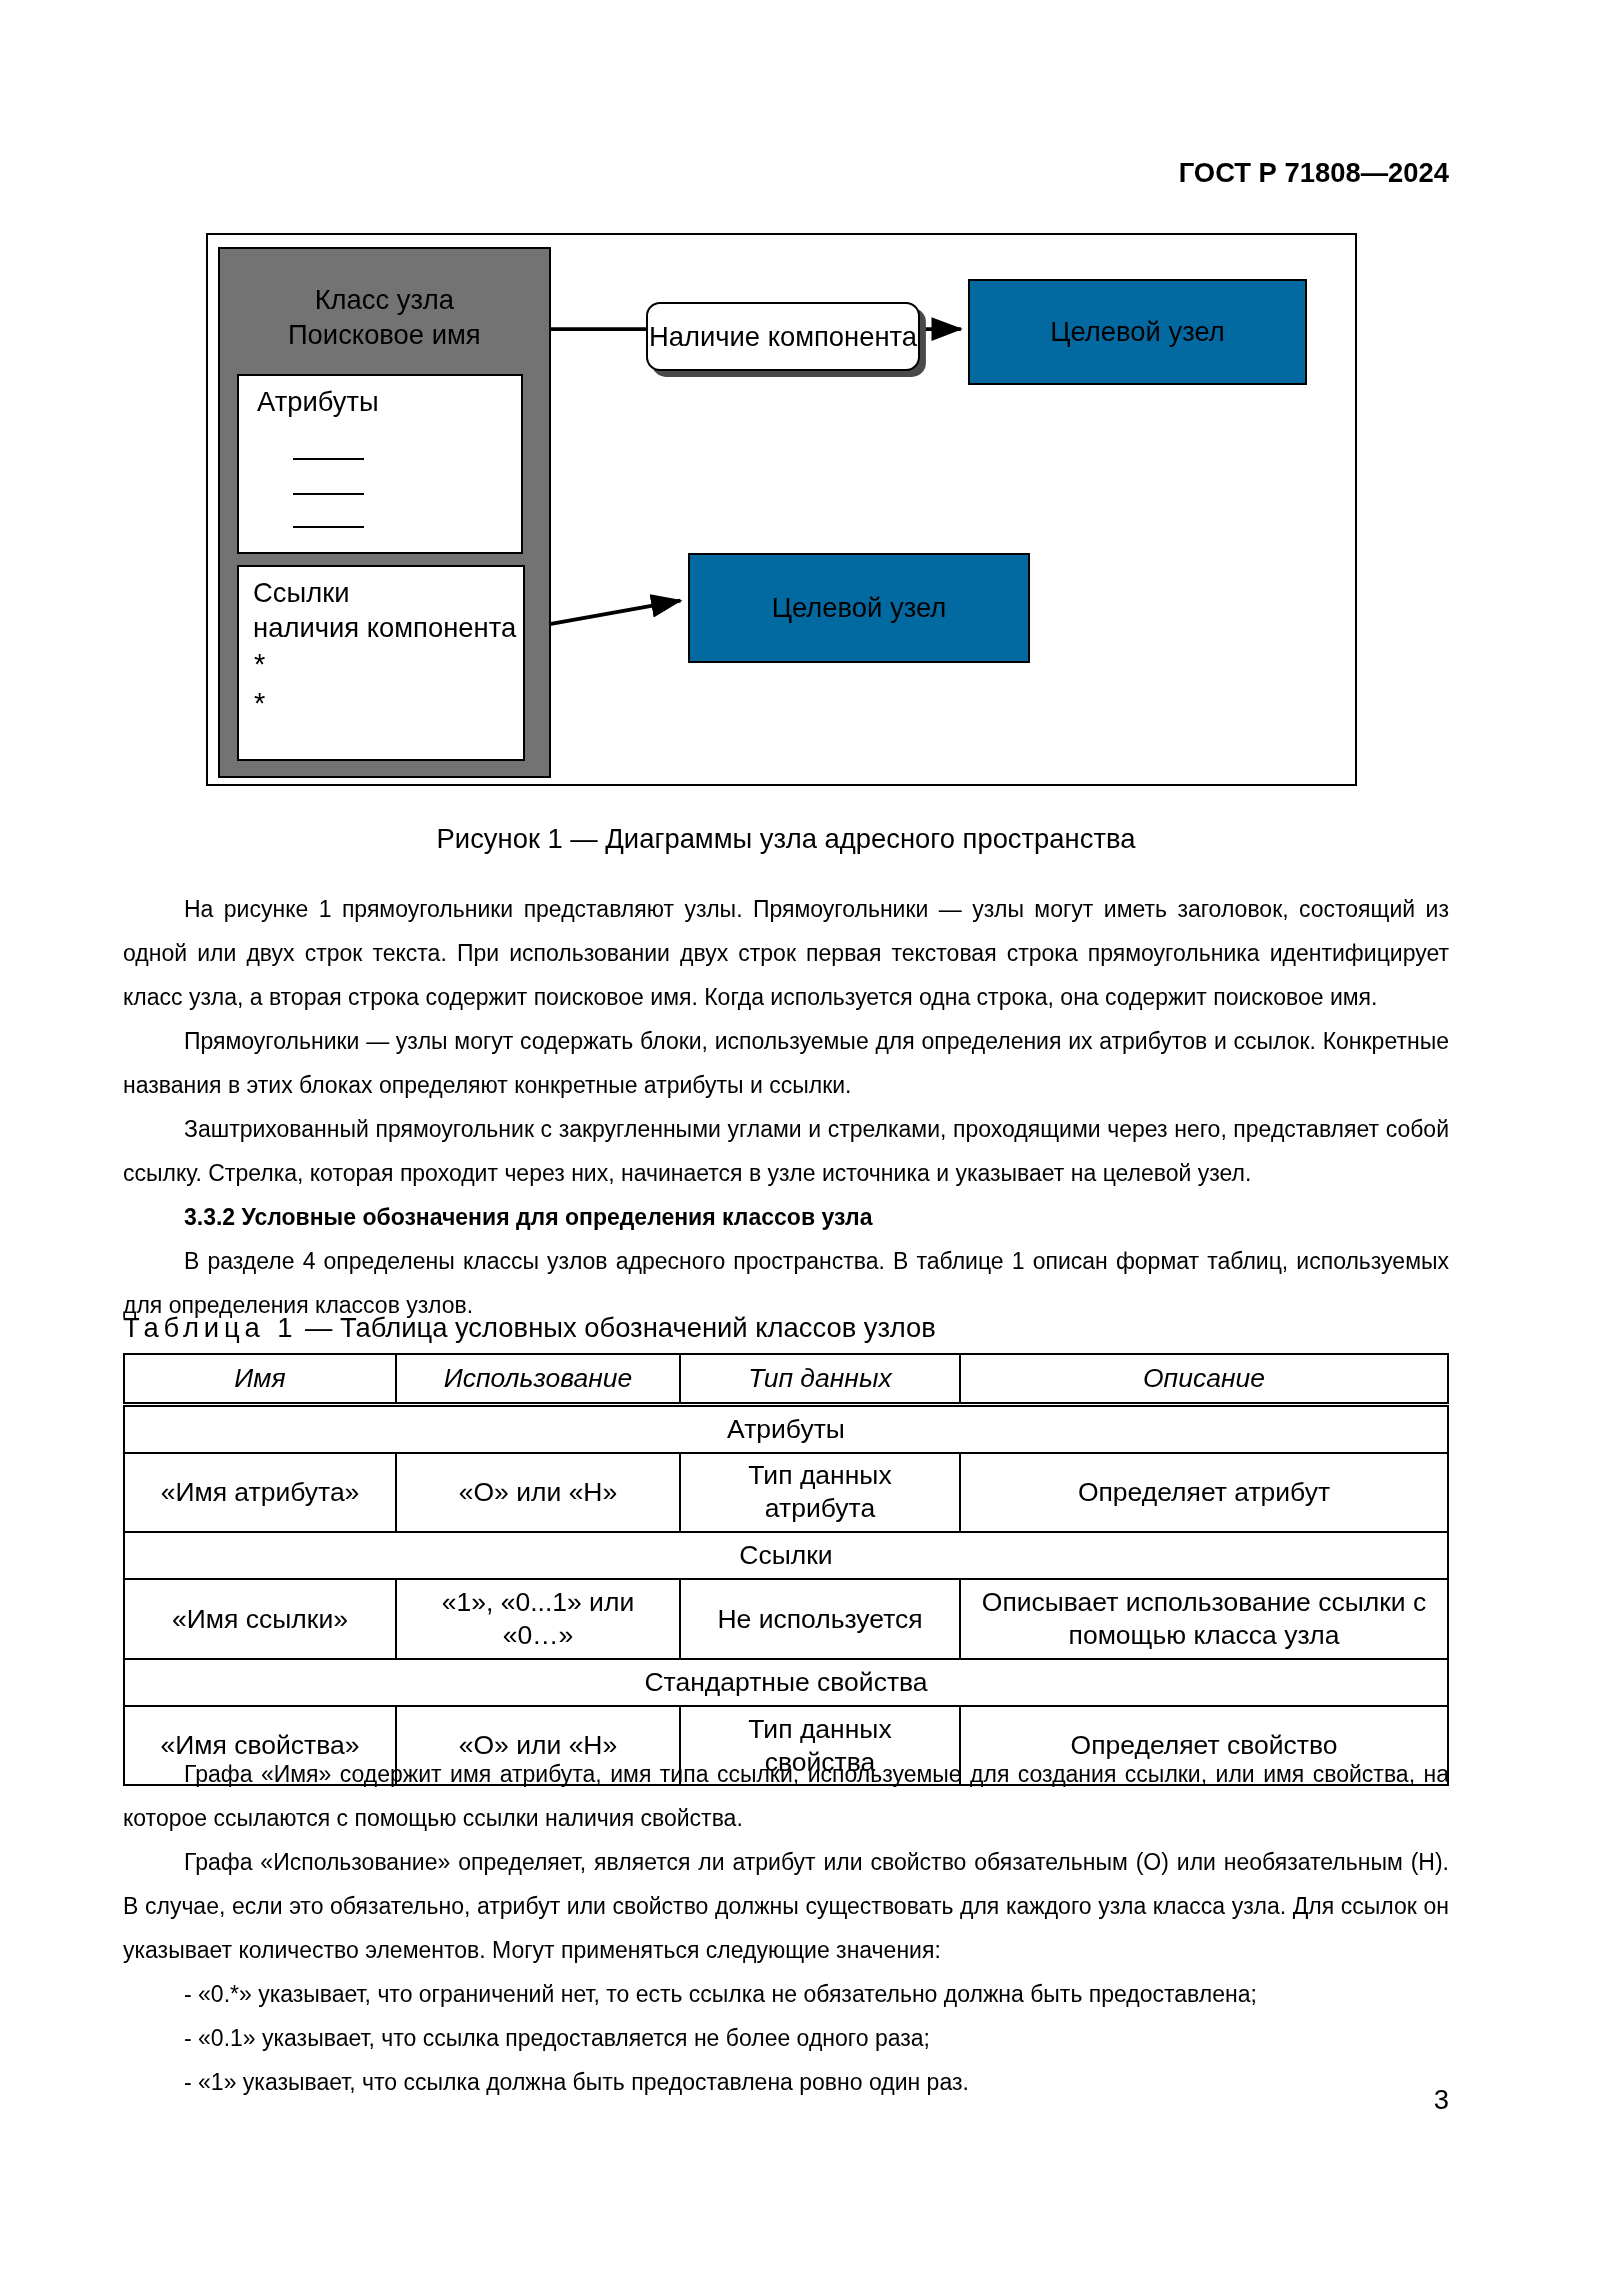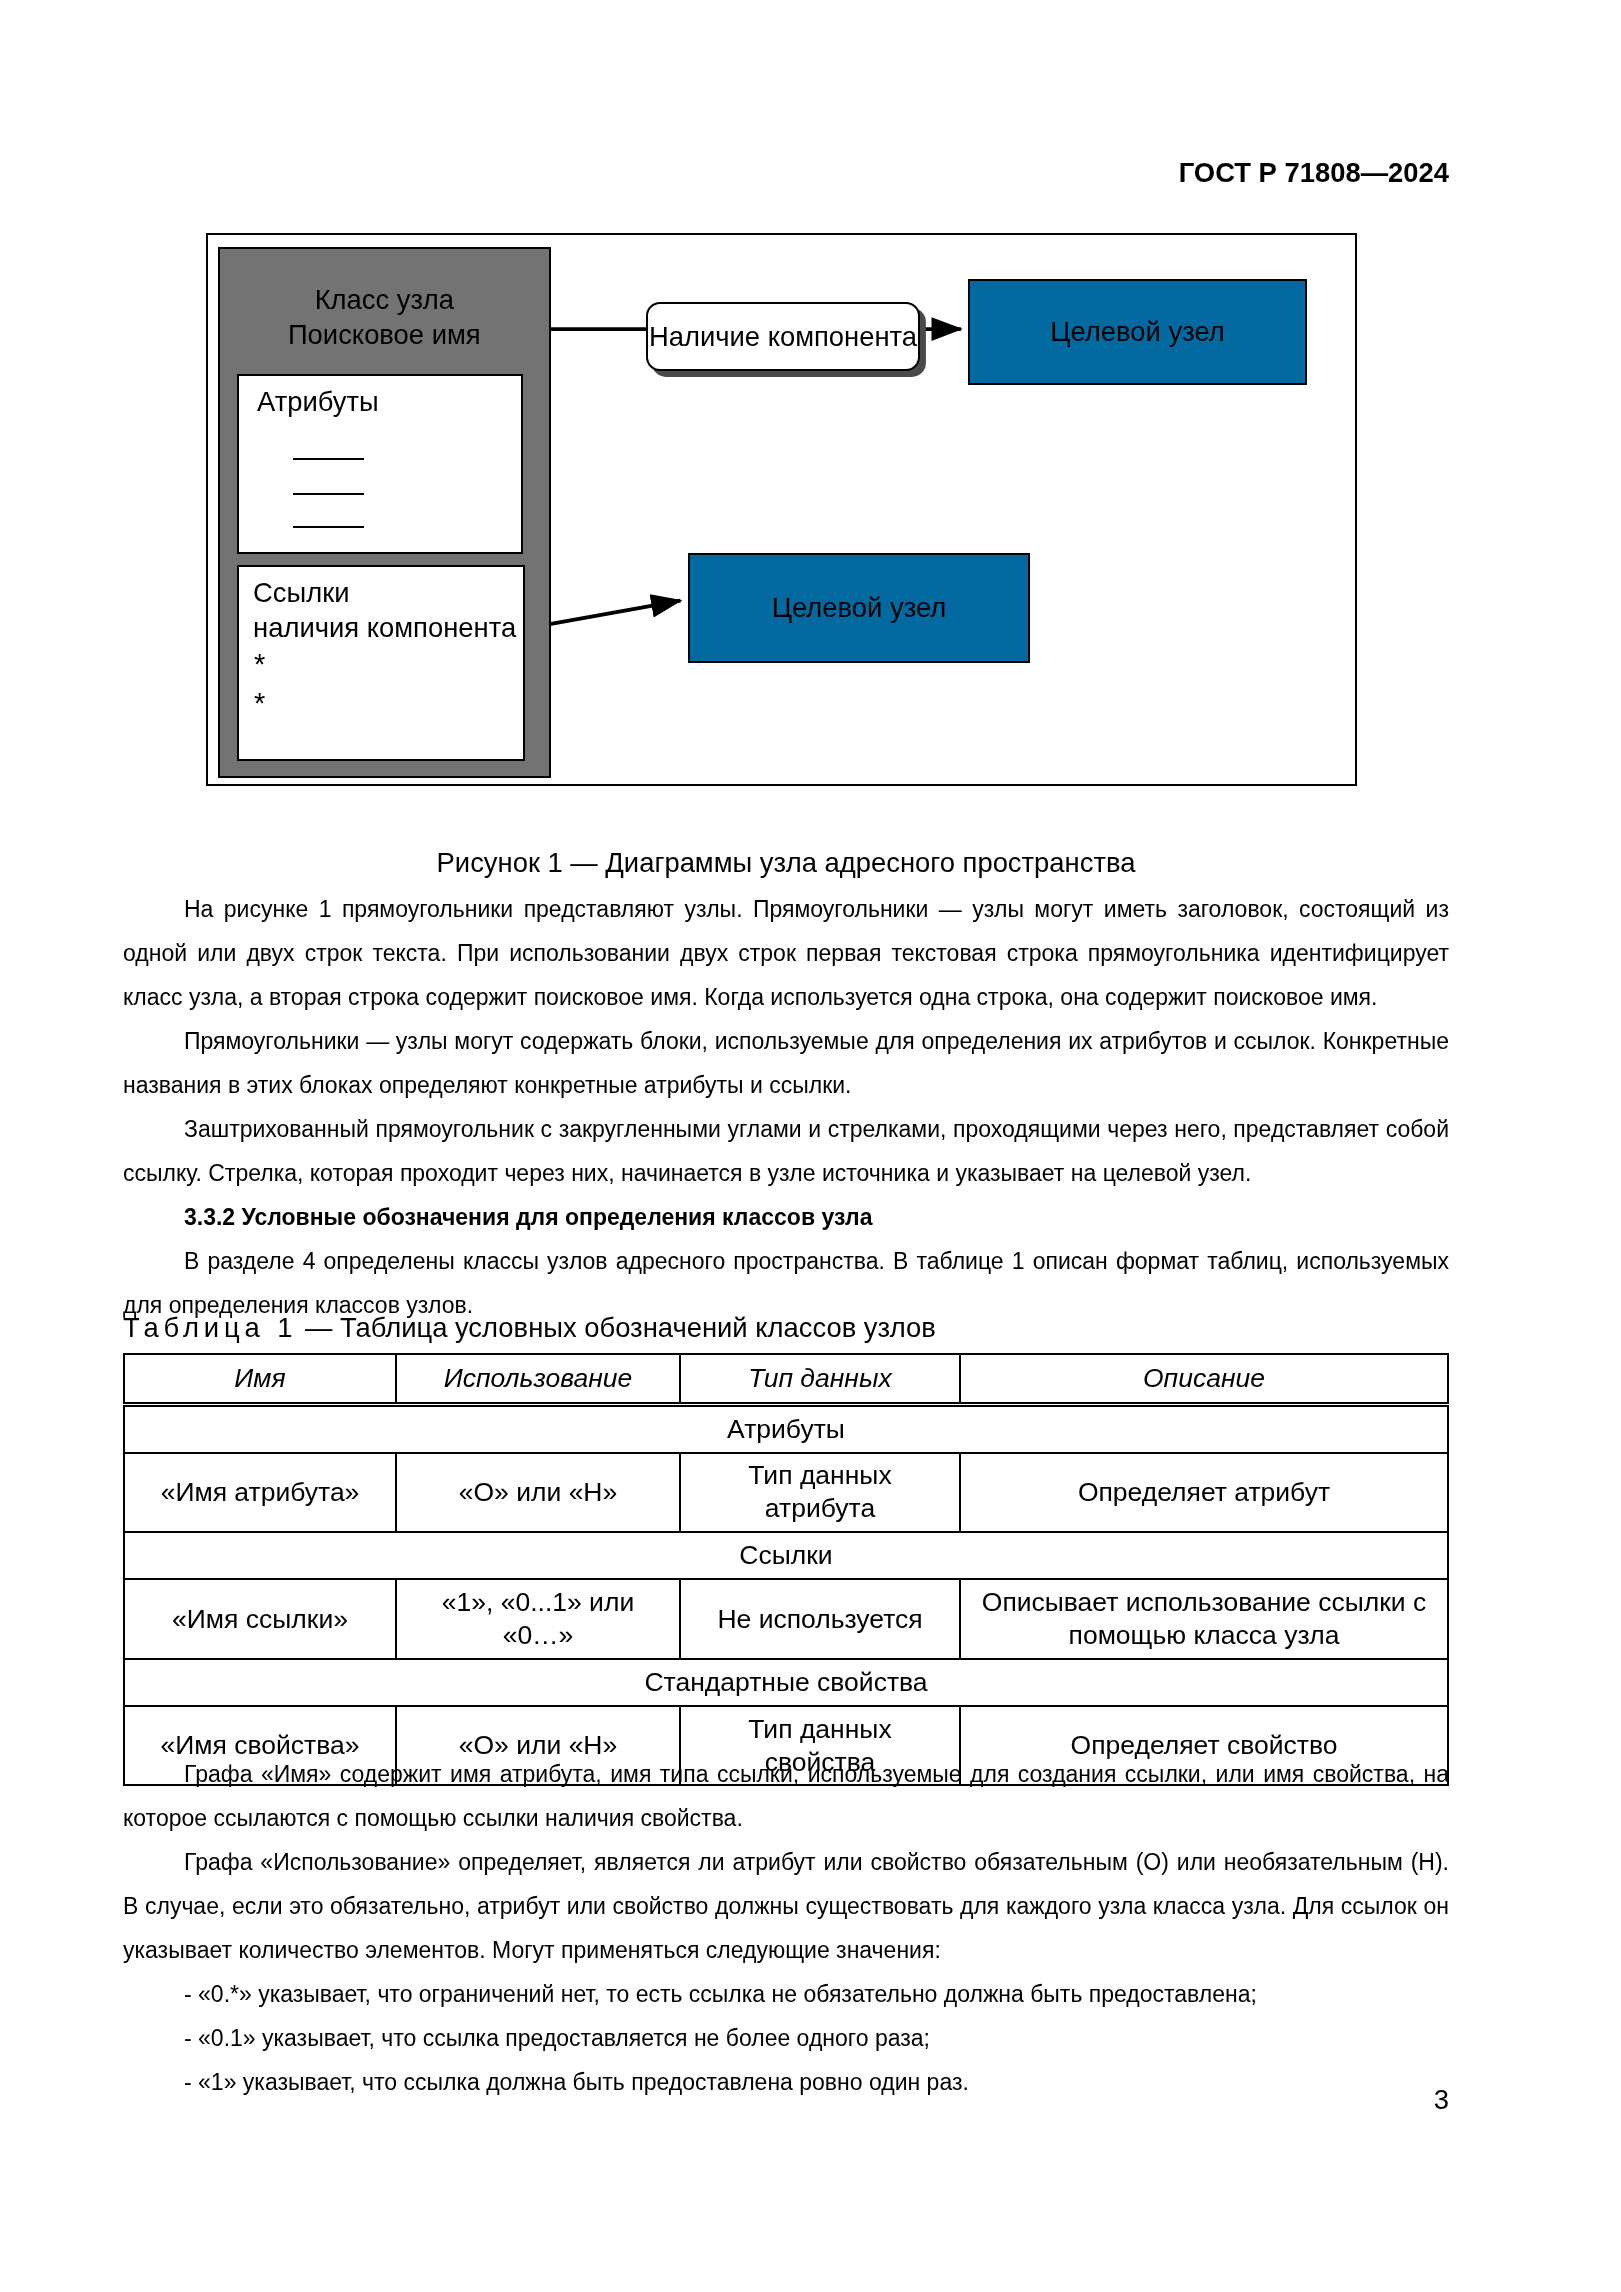--- a/index.html
+++ b/index.html
@@ -51,21 +51,21 @@
     margin-top:8px;
   }
   .target-box{
     position:absolute;border:2px solid #000;background:#0369a1;
     display:flex;align-items:center;justify-content:center;font-size:27.4px;
   }
   .target1{left:760px;top:44px;width:335px;height:102px;}
   .target2{left:480px;top:318px;width:338px;height:106px;}
   .figure-caption{
     position:absolute;left:123px;top:823px;width:1326px;
-    text-align:center;font-size:27.4px;margin-top:24px;
+    text-align:center;font-size:27.4px;
   }
   
   .content{
     position:absolute;left:123px;width:1326px;
     font-size:23px;line-height:44px;text-align:justify;
   }
   .content-1{top:887px;}
   .content-2{top:1752px;}
   .content p{margin:0;text-indent:61px;}
   .content p.heading{font-weight:bold;}

